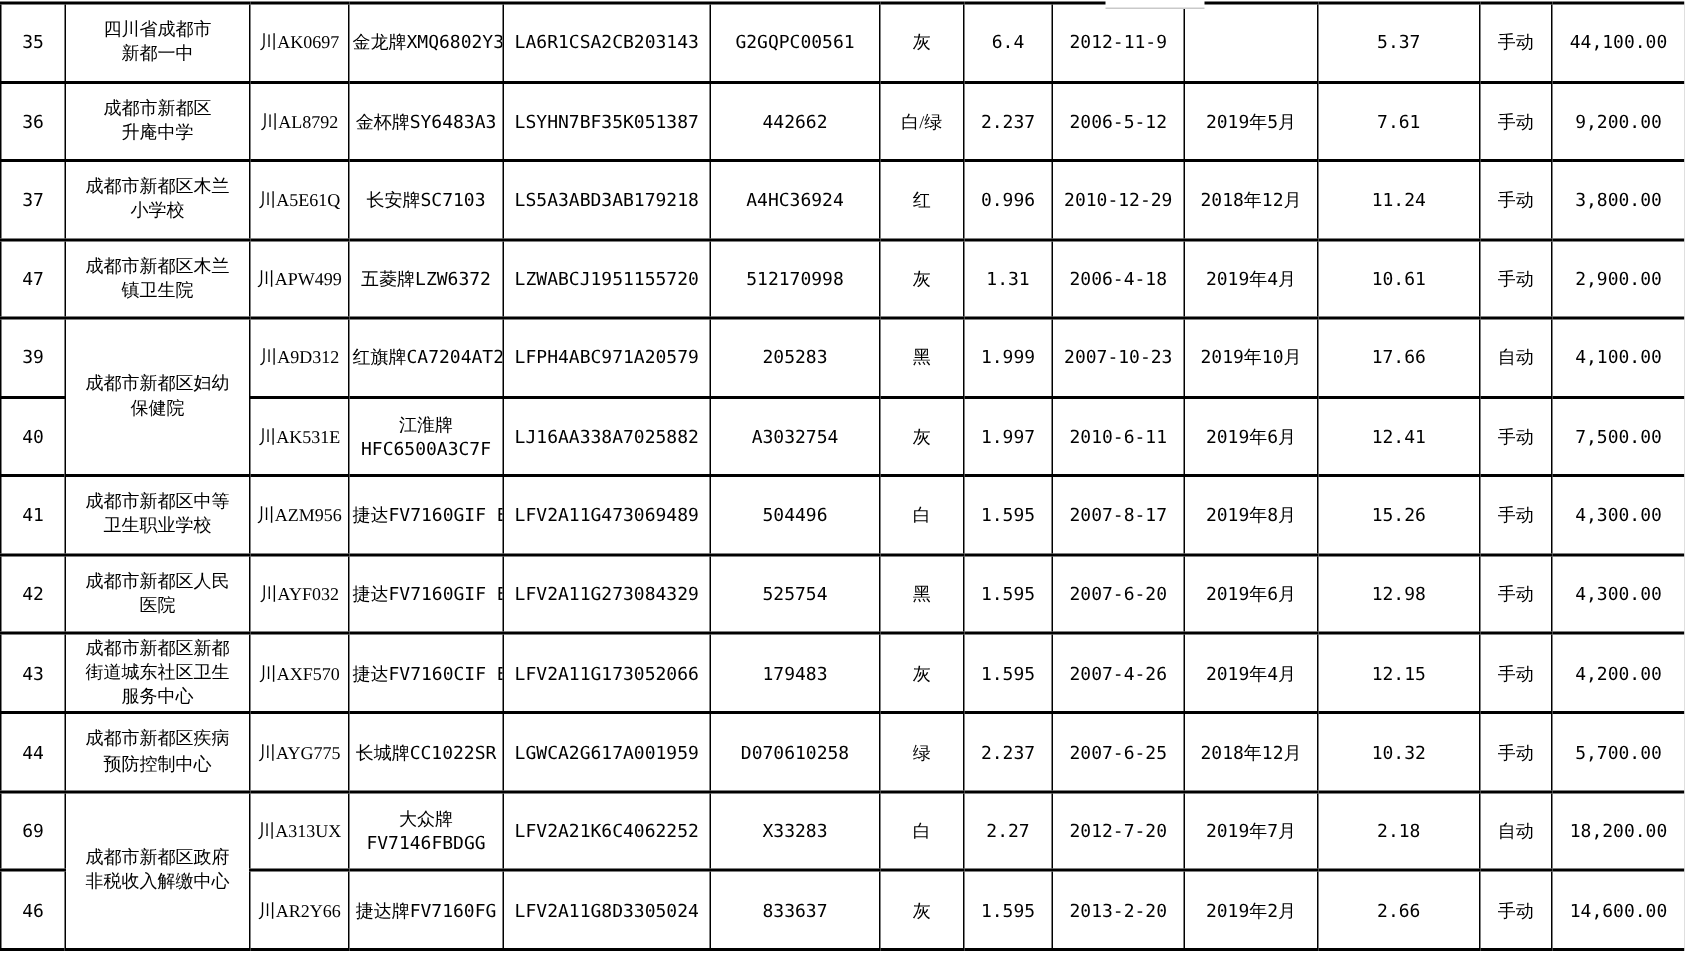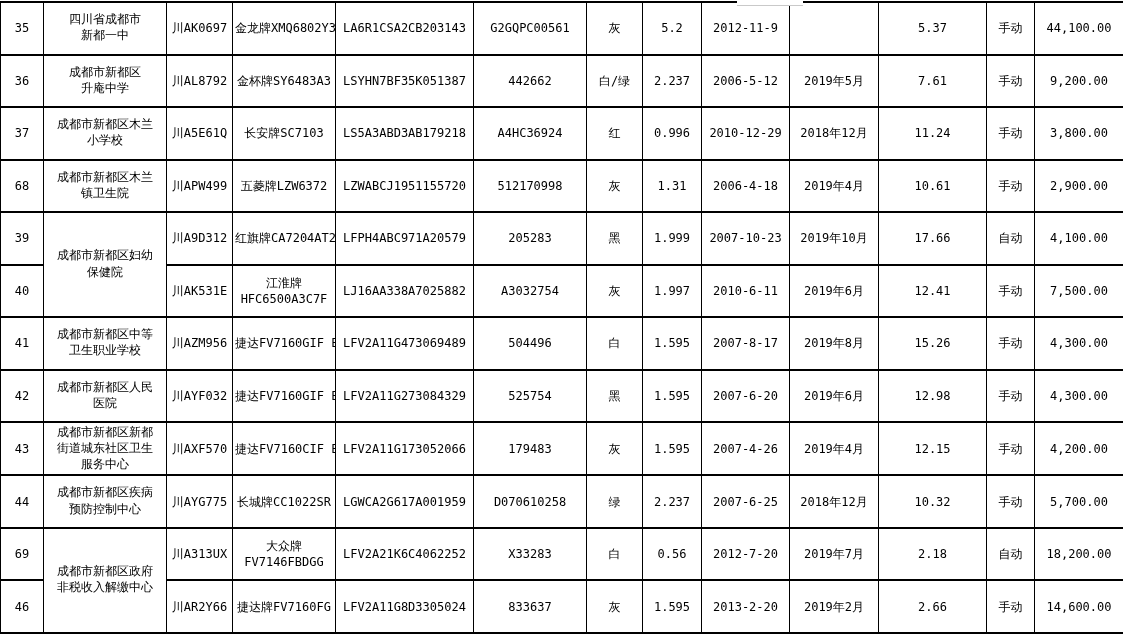--- a/index.html
+++ b/index.html
@@ -39,21 +39,21 @@
   td.c-unit {
     font-size: 13px;
     white-space: pre;
     font-family: Liberation Mono, monospace;
   }
   td.c-brand {
     font-size: 11px;
     white-space: pre;
   }
   td.c-num { font-size: 12px; }
-  td.c-plate, td.c-color, td.c-gear { font-size: 12px; }
+  td.c-plate, td.c-color, td.c-gear { font-size: 12px; font-family: Liberation Serif, serif; }
   td.c-vin, td.c-engine, td.c-date, td.c-insp, td.c-mile, td.c-price { white-space: nowrap; }
   
   .overlay-artifact {
     position: absolute;
     left: 737px;
     top: 0;
     width: 66px;
     height: 5px;
     background: #ffffff;
     border-bottom: 1px solid #c9c9c9;
@@ -83,21 +83,21 @@
     <tbody>
       <tr>
         <td class="c-num">35</td>
         <td class="c-unit">四川省成都市
 新都一中</td>
         <td class="c-plate">川AK0697</td>
         <td class="c-brand">金龙牌XMQ6802Y3</td>
         <td class="c-vin">LA6R1CSA2CB203143</td>
         <td class="c-engine">G2GQPC00561</td>
         <td class="c-color">灰</td>
-        <td class="c-mile">5.2</td>
+        <td class="c-mile">6.4</td>
         <td class="c-date">2012-11-9</td>
         <td class="c-insp"></td>
         <td class="c-mile">5.37</td>
         <td class="c-gear">手动</td>
         <td class="c-price">44,100.00</td>
       </tr>
       <tr>
         <td class="c-num">36</td>
         <td class="c-unit">成都市新都区
 升庵中学</td>
@@ -123,21 +123,21 @@
         <td class="c-engine">A4HC36924</td>
         <td class="c-color">红</td>
         <td class="c-mile">0.996</td>
         <td class="c-date">2010-12-29</td>
         <td class="c-insp">2018年12月</td>
         <td class="c-mile">11.24</td>
         <td class="c-gear">手动</td>
         <td class="c-price">3,800.00</td>
       </tr>
       <tr>
-        <td class="c-num">68</td>
+        <td class="c-num">47</td>
         <td class="c-unit">成都市新都区木兰
 镇卫生院</td>
         <td class="c-plate">川APW499</td>
         <td class="c-brand">五菱牌LZW6372</td>
         <td class="c-vin">LZWABCJ1951155720</td>
         <td class="c-engine">512170998</td>
         <td class="c-color">灰</td>
         <td class="c-mile">1.31</td>
         <td class="c-date">2006-4-18</td>
         <td class="c-insp">2019年4月</td>
@@ -244,21 +244,21 @@
       <tr>
         <td class="c-num">69</td>
         <td class="c-unit" rowspan="2">成都市新都区政府
 非税收入解缴中心</td>
         <td class="c-plate">川A313UX</td>
         <td class="c-brand">大众牌
 FV7146FBDGG</td>
         <td class="c-vin">LFV2A21K6C4062252</td>
         <td class="c-engine">X33283</td>
         <td class="c-color">白</td>
-        <td class="c-mile">0.56</td>
+        <td class="c-mile">2.27</td>
         <td class="c-date">2012-7-20</td>
         <td class="c-insp">2019年7月</td>
         <td class="c-mile">2.18</td>
         <td class="c-gear">自动</td>
         <td class="c-price">18,200.00</td>
       </tr>
       <tr>
         <td class="c-num">46</td>
         <td class="c-plate">川AR2Y66</td>
         <td class="c-brand">捷达牌FV7160FG</td>

